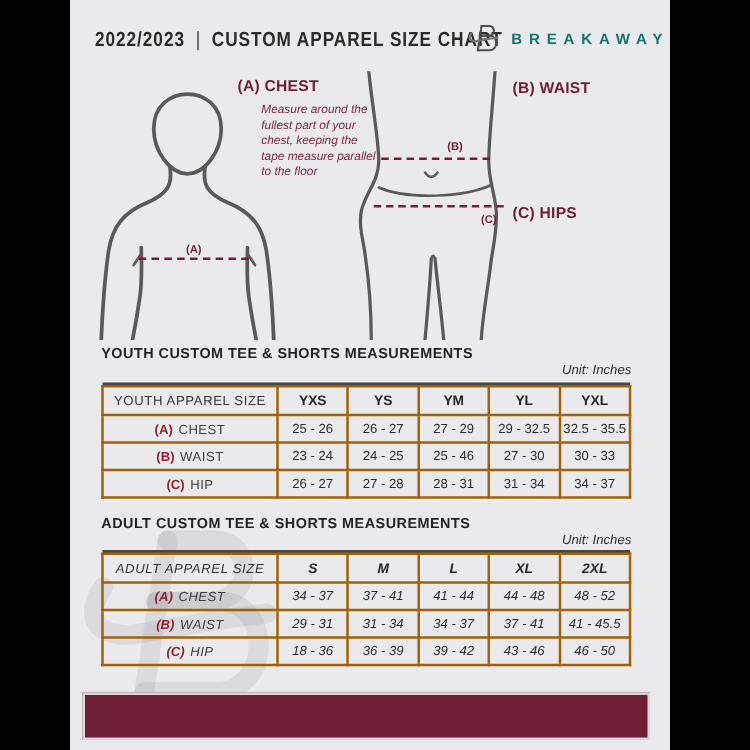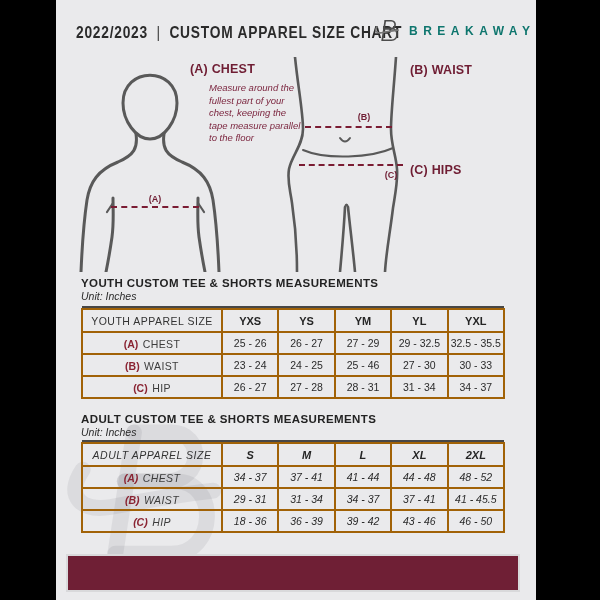--- a/index.html
+++ b/index.html
@@ -22,21 +22,21 @@
   .marker-lab{font-size:9px;font-weight:bold;color:#6f1d33;text-align:center;width:30px;}
 
   
   .instr-h{font-size:12.5px;font-weight:bold;color:#6f1d33;letter-spacing:.2px;}
   .instr-b{font-size:9.5px;line-height:12.5px;font-style:italic;color:#7c2740;
            white-space:pre-line;}
 
   
   .sec-title{left:25px;width:424px;font-size:11.5px;font-weight:bold;
              color:#232323;letter-spacing:.4px;}
-  .sec-unit{left:25px;width:424px;text-align:left;font-size:10.5px;font-style:italic;
+  .sec-unit{left:25px;width:424px;text-align:right;font-size:10.5px;font-style:italic;
             color:#2a2a2a;}
 
   
   table.size{left:25px;width:424px;border-collapse:collapse;table-layout:fixed;
              box-shadow:0 -3px 0 -1px #474747;background:transparent;}
   table.size col.c-label{width:140px;}
   table.size th,table.size td{border:2px solid #a16207;padding:0;height:20px;
              text-align:center;vertical-align:middle;background:transparent;}
   table.size thead th{height:21px;}
   th.lbl,td.lbl{text-align:left;padding-left:12px;}

